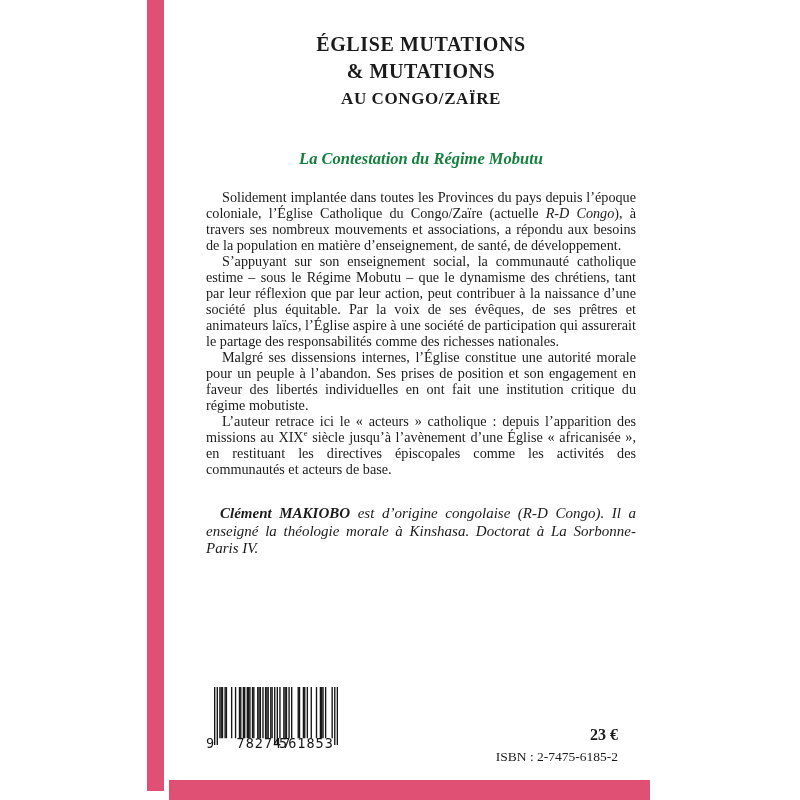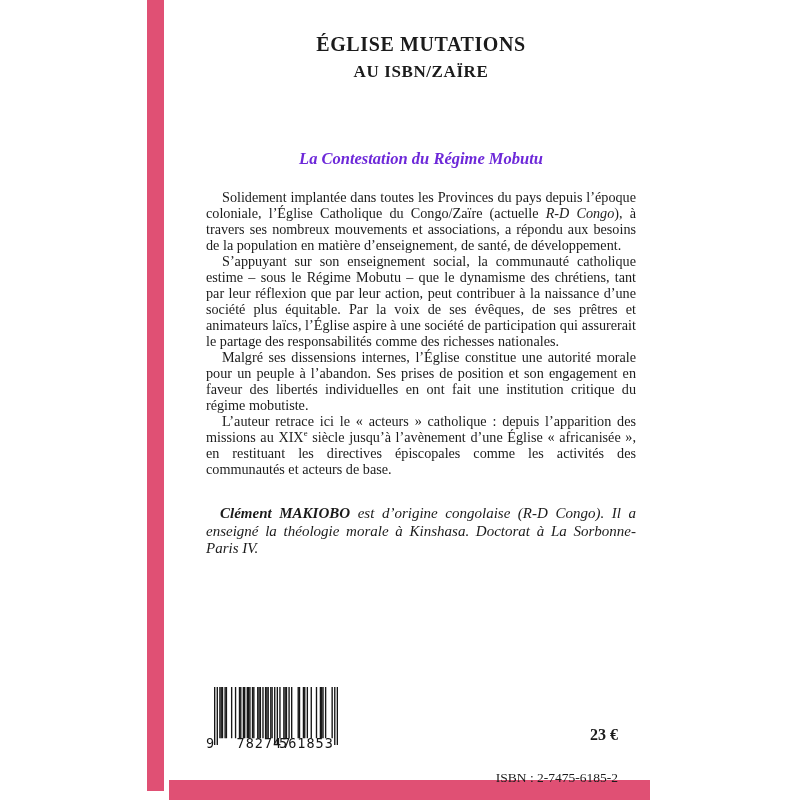--- a/index.html
+++ b/index.html
@@ -44,36 +44,37 @@
   }
   .d-first{left:0;}
   .d-left{left:30px;width:56px;text-align:center;letter-spacing:1px;}
   .d-right{left:73px;width:56px;text-align:left;letter-spacing:1px;}
 
   .price{
     position:absolute;left:470px;top:726px;width:148px;text-align:right;
     font-weight:bold;font-size:16px;
   }
   .isbn{
-    position:absolute;left:440px;top:770px;width:178px;text-align:right;
+    position:absolute;left:440px;top:749px;width:178px;text-align:right;
     font-size:13.5px;
   }
 </style>
 </head>
 <body>
 
 <div class="stripe stripe-left" style="background: rgb(224, 80, 116);"></div>
 <div class="stripe stripe-bottom" style="background: rgb(224, 80, 116);"></div>
 
 <div class="title-block">
   <div class="title-line">ÉGLISE MUTATIONS</div>
-  <div class="title-line small">AU ISBN/ZAÏRE</div>
+  <div class="title-line">&amp; MUTATIONS</div>
+  <div class="title-line small">AU CONGO/ZAÏRE</div>
 </div>
 
-<div class="subtitle" style="color: #6d28d9;">La Contestation du Régime Mobutu</div>
+<div class="subtitle" style="color: #15803d;">La Contestation du Régime Mobutu</div>
 
 <div class="synopsis">
   <p><span>Solidement implantée dans toutes les Provinces du pays depuis l’époque coloniale, l’Église Catholique du Congo/Zaïre (actuelle </span><span class="seg-i">R-D Congo</span><span>), à travers ses nombreux mouvements et associations, a répondu aux besoins de la population en matière d’enseignement, de santé, de développement.</span></p>
   <p><span>S’appuyant sur son enseignement social, la communauté catholique estime – sous le Régime Mobutu – que le dynamisme des chrétiens, tant par leur réflexion que par leur action, peut contribuer à la naissance d’une société plus équitable. Par la voix de ses évêques, de ses prêtres et animateurs laïcs, l’Église aspire à une société de participation qui assurerait le partage des responsabilités comme des richesses nationales.</span></p>
   <p><span>Malgré ses dissensions internes, l’Église constitue une autorité morale pour un peuple à l’abandon. Ses prises de position et son engagement en faveur des libertés individuelles en ont fait une institution critique du régime mobutiste.</span></p>
   <p><span>L’auteur retrace ici le « acteurs » catholique : depuis l’apparition des missions au XIX</span><span class="seg-sup">e</span><span> siècle jusqu’à l’avènement d’une Église « africanisée », en restituant les directives épiscopales comme les activités des communautés et acteurs de base.</span></p>
 </div>
 
 <div class="bio"><span class="seg-bi">Clément MAKIOBO</span><span class="seg-i"> est d’origine congolaise (R-D Congo). Il a enseigné la théologie morale à Kinshasa. Doctorat à La Sorbonne-Paris IV.</span></div>
 

